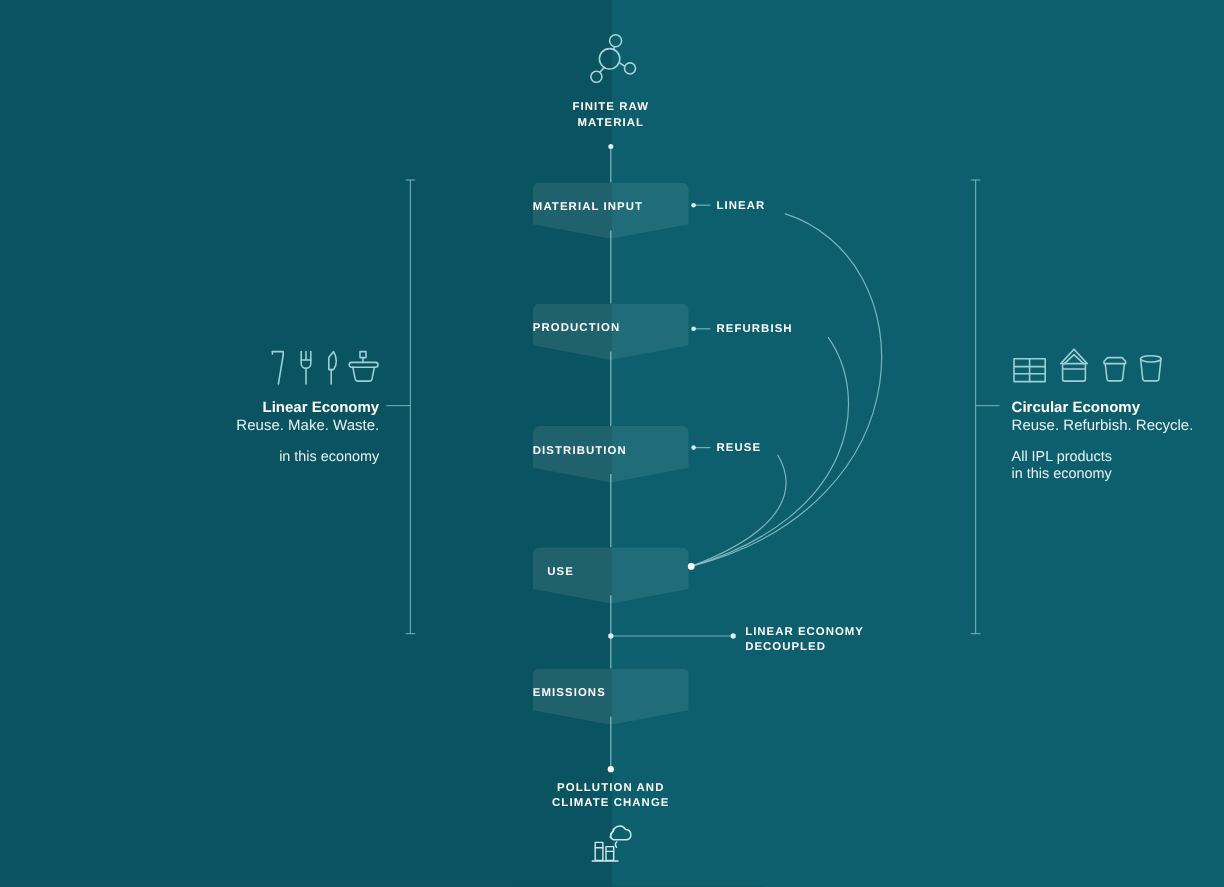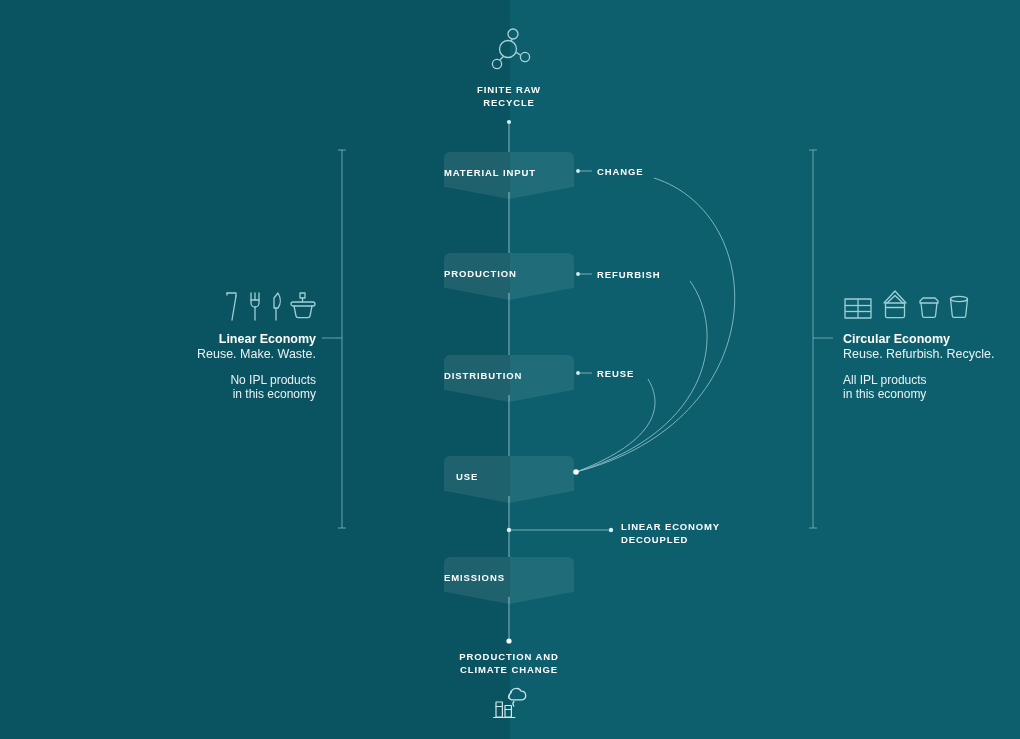--- a/index.html
+++ b/index.html
@@ -139,49 +139,49 @@
       <circle cx="26" cy="6" r="5"></circle>
       <circle cx="38" cy="29" r="4.6"></circle>
       <circle cx="10" cy="36" r="4.6"></circle>
       <line x1="24.3" y1="13.2" x2="25" y2="11"></line>
       <line x1="29.3" y1="24.4" x2="33.6" y2="27.2"></line>
       <line x1="16.6" y1="28.3" x2="12.7" y2="32.3"></line>
     </g>
   </svg>
   <div class="cap-title" style="left:409px; top:84px;">
     <div>FINITE RAW</div>
-    <div>RECYCLE</div>
+    <div>MATERIAL</div>
   </div>
 
   <div class="node" style="left:444px; top:152px;"></div>
   <div class="node-label" style="left:444px; top:167px;">MATERIAL INPUT</div>
 
   <div class="node" style="left:444px; top:253px;"></div>
   <div class="node-label" style="left:444px; top:268px;">PRODUCTION</div>
 
   <div class="node" style="left:444px; top:355px;"></div>
   <div class="node-label" style="left:444px; top:370px;">DISTRIBUTION</div>
 
   <div class="node" style="left:444px; top:456px;"></div>
   <div class="node-label" style="left:444px; top:471px;padding-left:12px;">USE</div>
 
   <div class="node" style="left:444px; top:557px;"></div>
   <div class="node-label" style="left:444px; top:572px;">EMISSIONS</div>
 
-  <div class="loop-label" style="left:597px; top:166px;">CHANGE</div>
+  <div class="loop-label" style="left:597px; top:166px;">LINEAR</div>
   <div class="loop-label" style="left:597px; top:269px;">REFURBISH</div>
   <div class="loop-label" style="left:597px; top:368px;">REUSE</div>
 
   <div class="decoupled-label" style="left:621px; top:521px;">
     <div>LINEAR ECONOMY</div>
     <div>DECOUPLED</div>
   </div>
 
   <div class="cap-title" style="left:409px; top:651px;">
-    <div>PRODUCTION AND</div>
+    <div>POLLUTION AND</div>
     <div>CLIMATE CHANGE</div>
   </div>
   <svg class="ico" style="position:absolute; left:488px; top:680px;" width="43" height="42" viewBox="0 0 43 42">
     <g stroke="#cfe6ea" fill="none" stroke-width="1.2" stroke-linecap="round" stroke-linejoin="round">
       <path d="M23 13 a5.5 5.5 0 0 1 10.2 -1.8 a4.4 4.4 0 0 1 1.4 8.6 L23.5 19.8 a3.6 3.6 0 0 1 -0.5 -6.8 z"></path>
       <path d="M20.5 18 c0 -3 2.6 -4.4 2.6 -7.2"></path>
       <path d="M26 21.5 c-1.6 1.6 -1.2 3.4 -0.2 4.6"></path>
       <rect x="8" y="22" width="6.4" height="15"></rect>
       <rect x="17" y="25.5" width="6.4" height="11.5"></rect>
       <line x1="5.5" y1="37.5" x2="27" y2="37.5"></line>
@@ -219,21 +219,20 @@
           <rect x="10" y="3" width="5" height="5"></rect>
           <path d="M3 12 h20 a2 2 0 0 1 0 4 h-20 a2 2 0 0 1 0 -4 z"></path>
           <path d="M4 16 l2 10 a2 2 0 0 0 2 1.6 h10 a2 2 0 0 0 2 -1.6 l2 -10"></path>
           <line x1="12.5" y1="8" x2="12.5" y2="12"></line>
         </g>
       </svg>
     </div>
     <div class="side-head">Linear Economy</div>
     <div class="side-sub">Reuse. Make. Waste.</div>
     <div class="side-note">
-      <div>No IPL products</div>
       <div>in this economy</div>
     </div>
   </div>
 
   <div class="side-block side-right">
     <div class="side-icons">
       <svg class="ico" width="30" height="32" viewBox="0 0 30 32">
         <g stroke="#9fd0d8" fill="none" stroke-width="1.3" stroke-linejoin="round">
           <rect x="2" y="9" width="26" height="19"></rect>
           <line x1="15" y1="9" x2="15" y2="28"></line>

